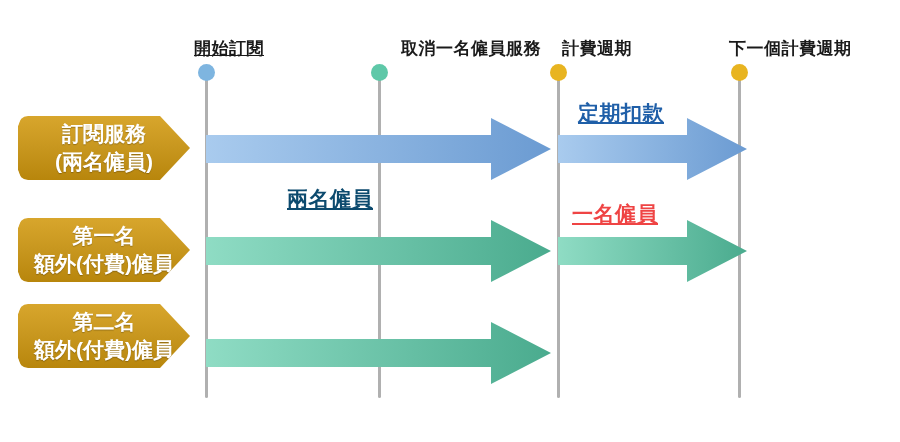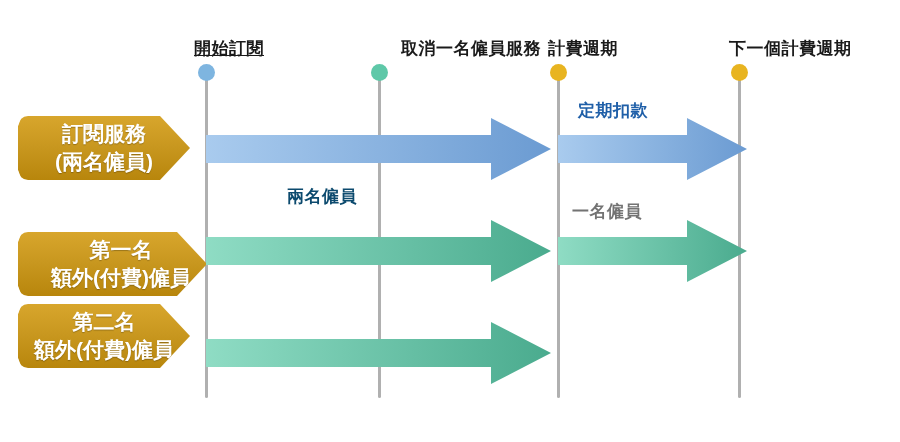--- a/index.html
+++ b/index.html
@@ -65,37 +65,38 @@
   }
   .row-tag .tag-line { display: block; white-space: nowrap; }
 
   
   .arrow { position: absolute; }
   .arrow svg { display: block; }
 
   
   .arrow-caption {
     position: absolute;
-    font-size: 17px;
+    font-size: 21px;
     font-weight: 700;
     white-space: nowrap;
     line-height: 1;
     letter-spacing: 0.5px;
+    text-decoration: underline;
   }
 </style>
 </head>
 <body>
 
 <div id="stage">
 
   <div class="milestone-label" style="left:194px; top:40px;text-decoration:underline;">開始訂閱</div>
 
   <div class="milestone-label" style="left:366px; top:40px;margin-left:35px;">取消一名僱員服務</div>
 
-  <div class="milestone-label" style="left:548px; top:40px;">計費週期</div>
+  <div class="milestone-label" style="left:562px; top:40px;">計費週期</div>
 
   <div class="milestone-label" style="left:729px; top:40px;">下一個計費週期</div>
 
   <div class="timeline-line" style="left:205px; top:68px; height:330px;"></div>
   <div class="timeline-line" style="left:378px; top:68px; height:330px;"></div>
   <div class="timeline-line" style="left:557px; top:68px; height:330px;"></div>
   <div class="timeline-line" style="left:738px; top:68px; height:330px;"></div>
 
   <div class="timeline-dot" style="left:198px; top:64px; background:#7eb5e0;"></div>
   <div class="timeline-dot" style="left:371px; top:64px; background:#5ec8a8;"></div>
@@ -126,40 +127,40 @@
       <defs>
         <linearGradient id="gradBlue2" x1="0" y1="0" x2="1" y2="0">
           <stop offset="0%" stop-color="#a9cbee"></stop>
           <stop offset="100%" stop-color="#6b9bd2"></stop>
         </linearGradient>
       </defs>
       <polygon points="0,17 129,17 129,0 189,31 129,62 129,45 0,45" fill="url(#gradBlue2)"></polygon>
     </svg>
   </div>
 
-  <div class="row-tag" style="left:18px; top:232px; width:172px;padding-left:17px;">
+  <div class="row-tag" style="left:18px; top:218px; width:172px;">
     <span class="tag-line">第一名</span>
     <span class="tag-line">額外(付費)僱員</span>
   </div>
 
   <div class="arrow-caption" style="left:243px; top:188px; color:#0c4a6e;margin-left:44px;">兩名僱員</div>
 
   <div class="arrow" style="left:206px; top:220px;">
     <svg width="345" height="62" viewBox="0 0 345 62">
       <defs>
         <linearGradient id="gradGreen1" x1="0" y1="0" x2="1" y2="0">
           <stop offset="0%" stop-color="#8fdcc4"></stop>
           <stop offset="100%" stop-color="#4aab8e"></stop>
         </linearGradient>
       </defs>
       <polygon points="0,17 285,17 285,0 345,31 285,62 285,45 0,45" fill="url(#gradGreen1)"></polygon>
     </svg>
   </div>
 
-  <div class="arrow-caption" style="left:572px; top:203px; color:#737373;">一名僱員</div>
+  <div class="arrow-caption" style="left:572px; top:203px; color:#ef4444;">一名僱員</div>
 
   <div class="arrow" style="left:558px; top:220px;">
     <svg width="189" height="62" viewBox="0 0 189 62">
       <defs>
         <linearGradient id="gradGreen2" x1="0" y1="0" x2="1" y2="0">
           <stop offset="0%" stop-color="#8fdcc4"></stop>
           <stop offset="100%" stop-color="#4aab8e"></stop>
         </linearGradient>
       </defs>
       <polygon points="0,17 129,17 129,0 189,31 129,62 129,45 0,45" fill="url(#gradGreen2)"></polygon>

